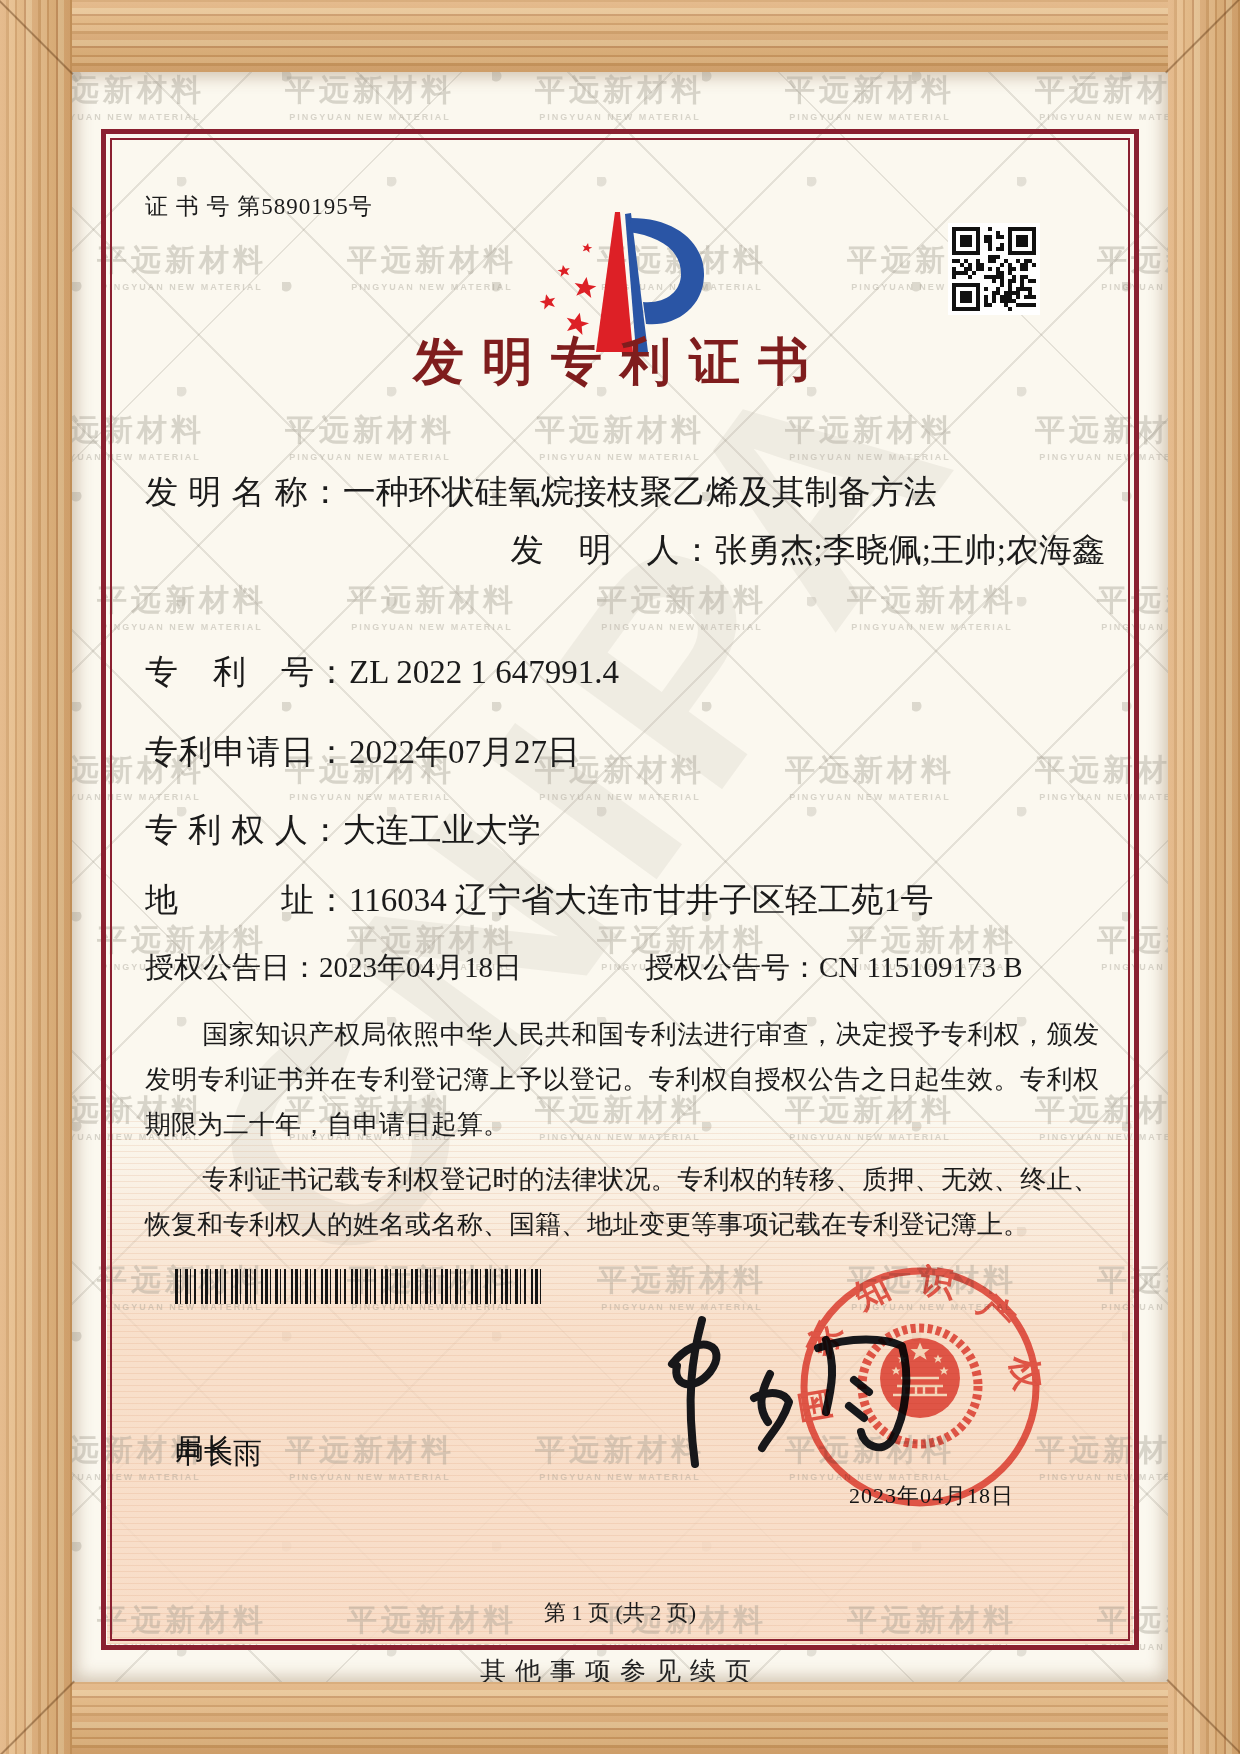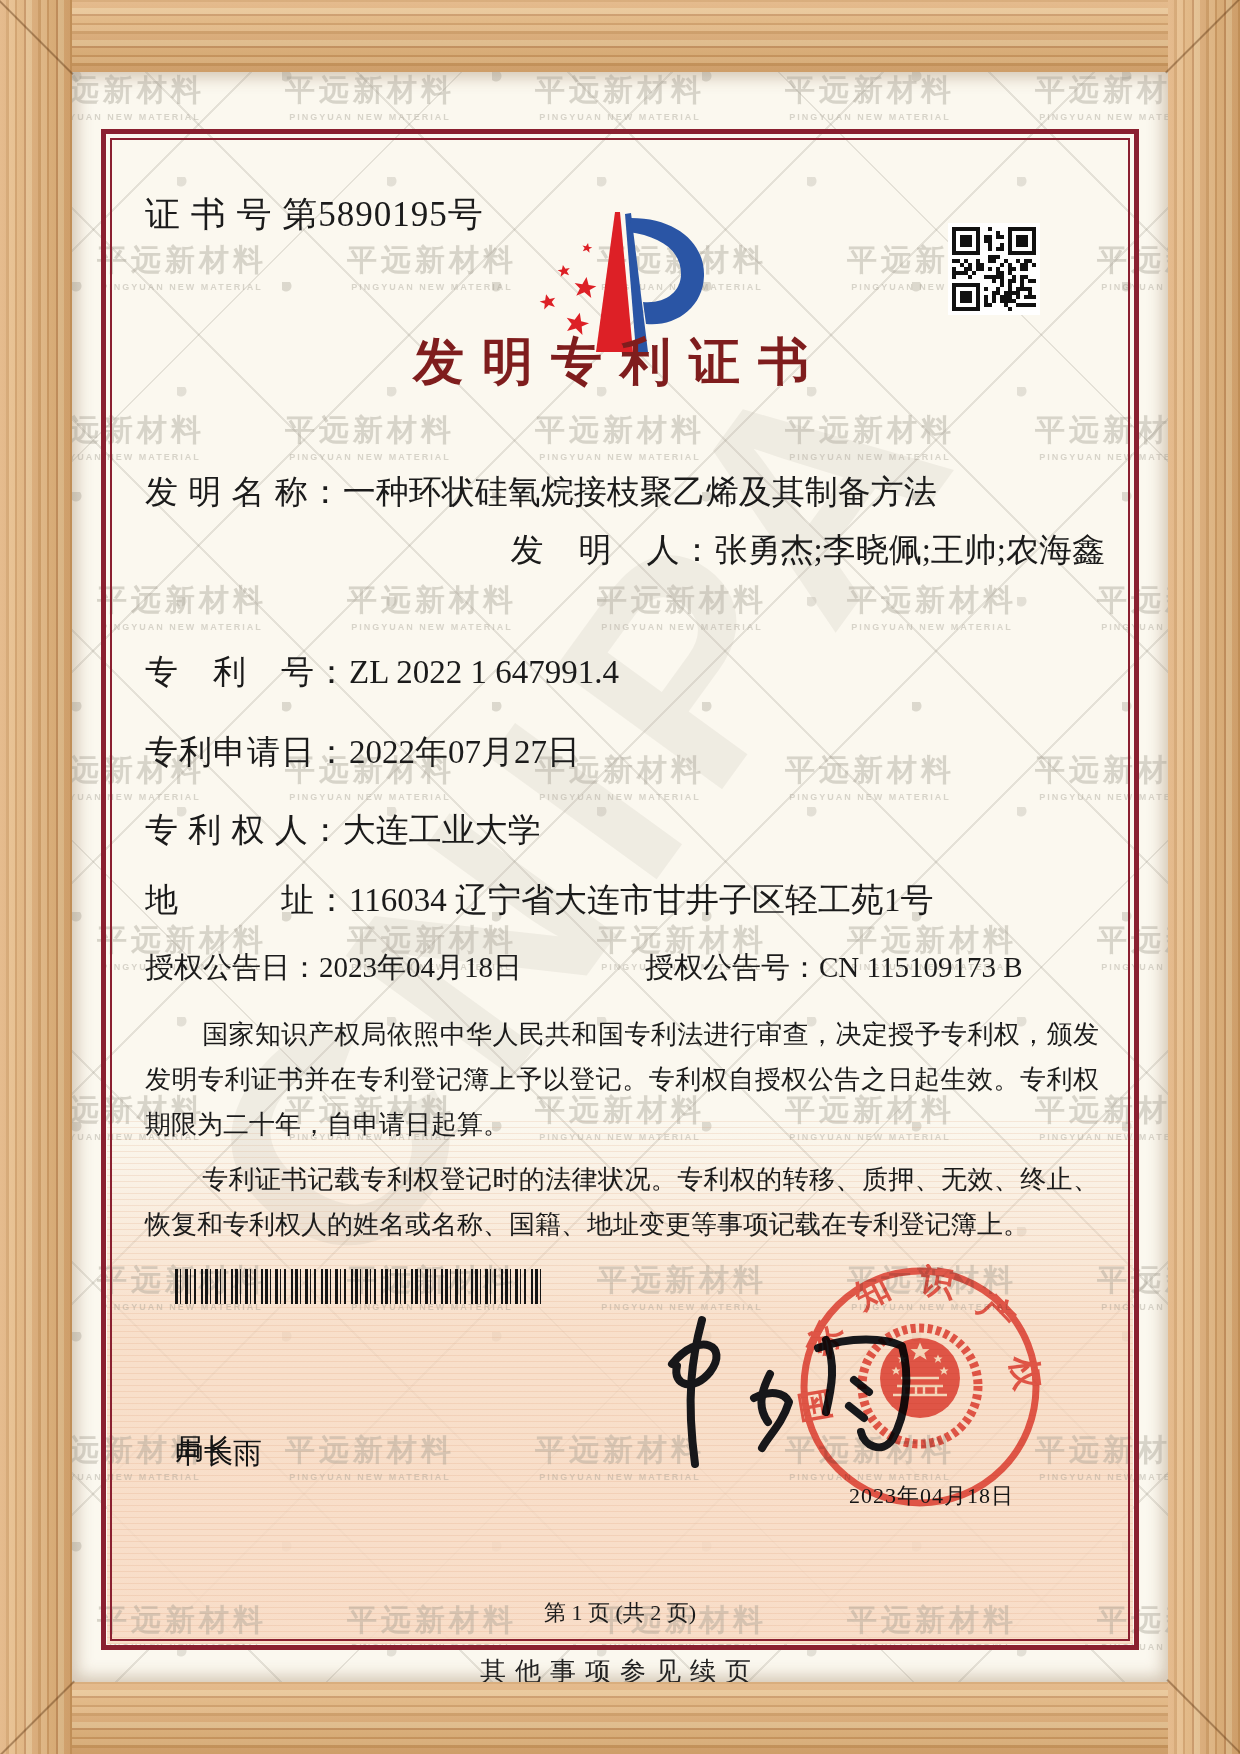--- a/index.html
+++ b/index.html
@@ -42,21 +42,21 @@
   .wm-en{font-size:9px;font-weight:bold;letter-spacing:2px;margin-top:1px;}
   .big-cnipa{position:absolute;left:-20px;top:560px;width:1060px;text-align:center;
       font-family:"Liberation Sans","DejaVu Sans",sans-serif;font-weight:900;font-size:300px;
       letter-spacing:28px;color:rgba(176,170,156,.15);transform:rotate(-54deg);}
   
   .red-frame{position:absolute;left:101px;top:129px;width:1038px;height:1521px;
       border:5px solid #8a2030;box-sizing:border-box;}
   .red-frame-inner{position:absolute;left:4px;top:4px;right:4px;bottom:4px;border:2px solid #8a2030;}
   
   .abs{position:absolute;}
-  .certno{left:145px;top:191px;font-size:35px;letter-spacing:1px;}
+  .certno{left:145px;top:191px;font-size:23px;letter-spacing:1px;}
   .title{left:0;right:0;top:328px;text-align:center;font-size:51px;font-weight:bold;
          letter-spacing:18px;color:#7f1d1d;}
   .row{left:145px;width:960px;font-size:33px;white-space:nowrap;}
   .row .lab{letter-spacing:1px;}
   .grant-left{position:absolute;left:145px;}
   .grant-right{position:absolute;left:645px;}
   .paras{left:145px;top:1012px;width:954px;font-size:26px;line-height:45px;text-align:justify;}
   .paras p{margin:0 0 10px 0;text-indent:2.2em;}
   .barcode{left:175px;top:1269px;width:368px;height:35px;background:
       repeating-linear-gradient(90deg,#141414 0 3px,transparent 3px 5px,#141414 5px 6px,

